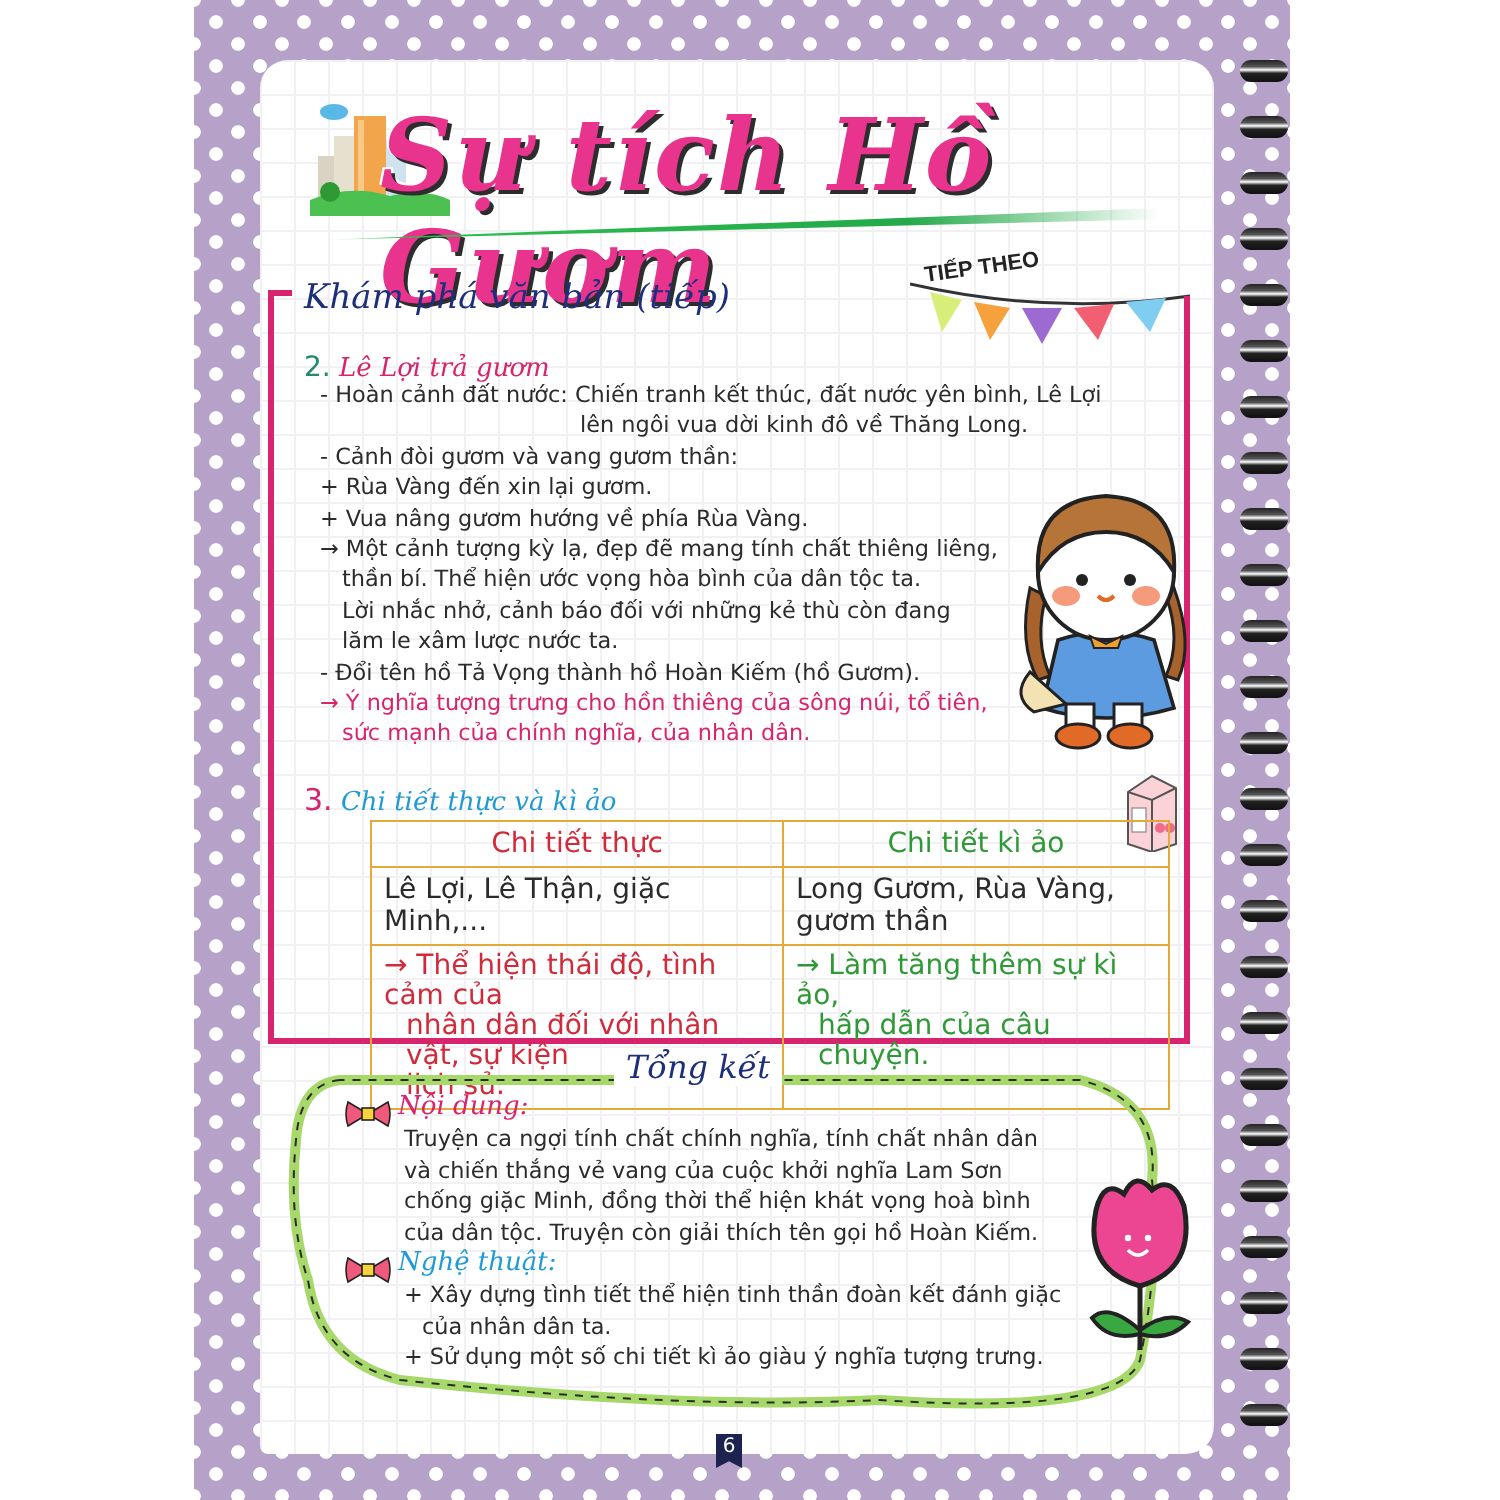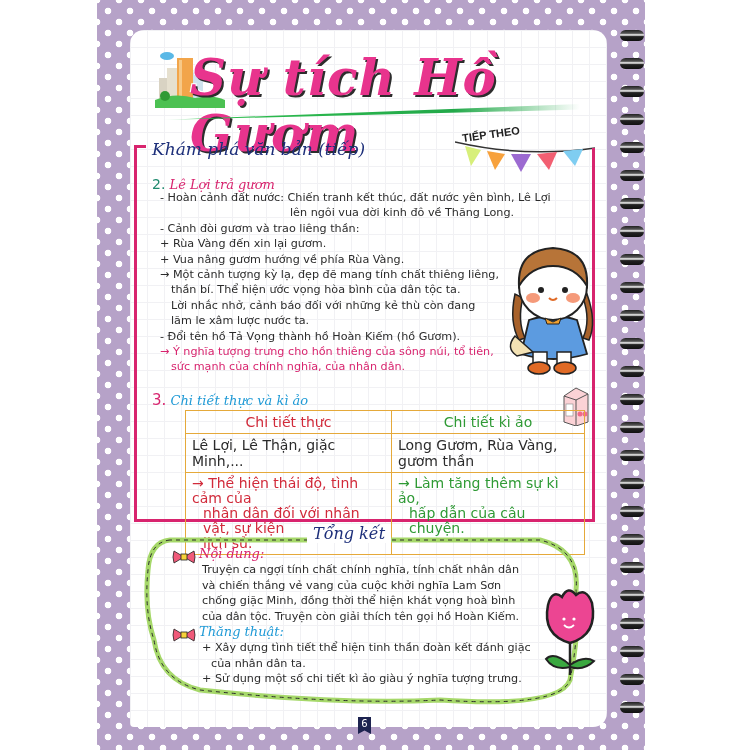--- a/index.html
+++ b/index.html
@@ -177,21 +177,21 @@
 <div class="section-title">Khám phá văn bản (tiếp)</div>
 
 <div class="h2">
   <span class="num">2.</span>
   <span>Lê Lợi trả gươm</span>
 </div>
 
 <div class="body-lines">
   <div class="line">- Hoàn cảnh đất nước: Chiến tranh kết thúc, đất nước yên bình, Lê Lợi</div>
   <div class="line indent-wide">lên ngôi vua dời kinh đô về Thăng Long.</div>
-  <div class="line">-  Cảnh đòi gươm và trao liêng thần:</div>
+  <div class="line">-  Cảnh đòi gươm và vang gươm thần:</div>
   <div class="line">+ Rùa Vàng đến xin lại gươm.</div>
   <div class="line">+ Vua nâng gươm hướng về phía Rùa Vàng.</div>
   <div class="line">→ Một cảnh tượng kỳ lạ, đẹp đẽ mang tính chất thiêng liêng,</div>
   <div class="line indent">thần bí. Thể hiện ước vọng hòa bình của dân tộc ta.</div>
   <div class="line indent">Lời nhắc nhở, cảnh báo đối với những kẻ thù còn đang</div>
   <div class="line indent">lăm le xâm lược nước ta.</div>
   <div class="line">- Đổi tên hồ Tả Vọng thành hồ Hoàn Kiếm (hồ Gươm).</div>
   <div class="line pink">→ Ý nghĩa tượng trưng cho hồn thiêng của sông núi, tổ tiên,</div>
   <div class="line pink indent">sức mạnh của chính nghĩa, của nhân dân.</div>
 </div>
@@ -270,21 +270,21 @@
   <div class="line">và chiến thắng vẻ vang của cuộc khởi nghĩa Lam Sơn</div>
   <div class="line">chống giặc Minh, đồng thời thể hiện khát vọng hoà bình</div>
   <div class="line">của dân tộc. Truyện còn giải thích tên gọi hồ Hoàn Kiếm.</div>
 </div>
 
 <svg class="bow" style="left:172px; top:628px" viewBox="0 0 24 14">
   <path d="M12 7 L2 1 Q0 7 2 13 Z" fill="#f05a7a" stroke="#222" stroke-width="0.8"></path>
   <path d="M12 7 L22 1 Q24 7 22 13 Z" fill="#f05a7a" stroke="#222" stroke-width="0.8"></path>
   <rect x="9" y="4" width="6" height="6" fill="#f7d23a" stroke="#222" stroke-width="0.8"></rect>
 </svg>
-<div class="sum-label" style="left:199px; top:624px; color:#1f9ad6;">Thăng thuật:</div>
+<div class="sum-label" style="left:199px; top:624px; color:#1f9ad6;">Nghệ thuật:</div>
 <div class="sum-text" style="top:640px;">
   <div class="line">+ Xây dựng tình tiết thể hiện tinh thần đoàn kết đánh giặc</div>
   <div class="line" style="padding-left:9px;">của nhân dân ta.</div>
   <div class="line">+ Sử dụng một số chi tiết kì ảo giàu ý nghĩa tượng trưng.</div>
 </div>
 
 <svg class="flower" viewBox="0 0 60 95">
   <path d="M30 55 L30 90" stroke="#222" stroke-width="2.5"></path>
   <path d="M30 80 Q14 66 6 74 Q14 86 30 82 Z" fill="#3aa840" stroke="#222" stroke-width="2"></path>
   <path d="M30 80 Q44 70 54 76 Q44 86 30 82 Z" fill="#3aa840" stroke="#222" stroke-width="2"></path>

